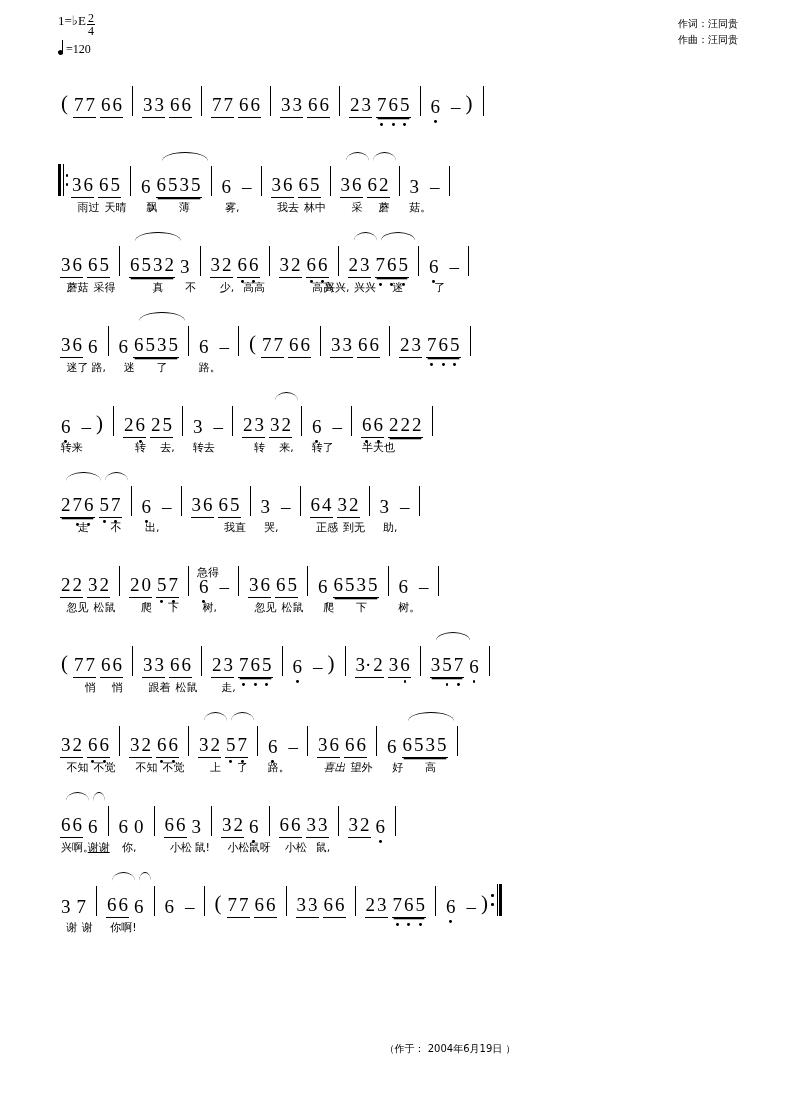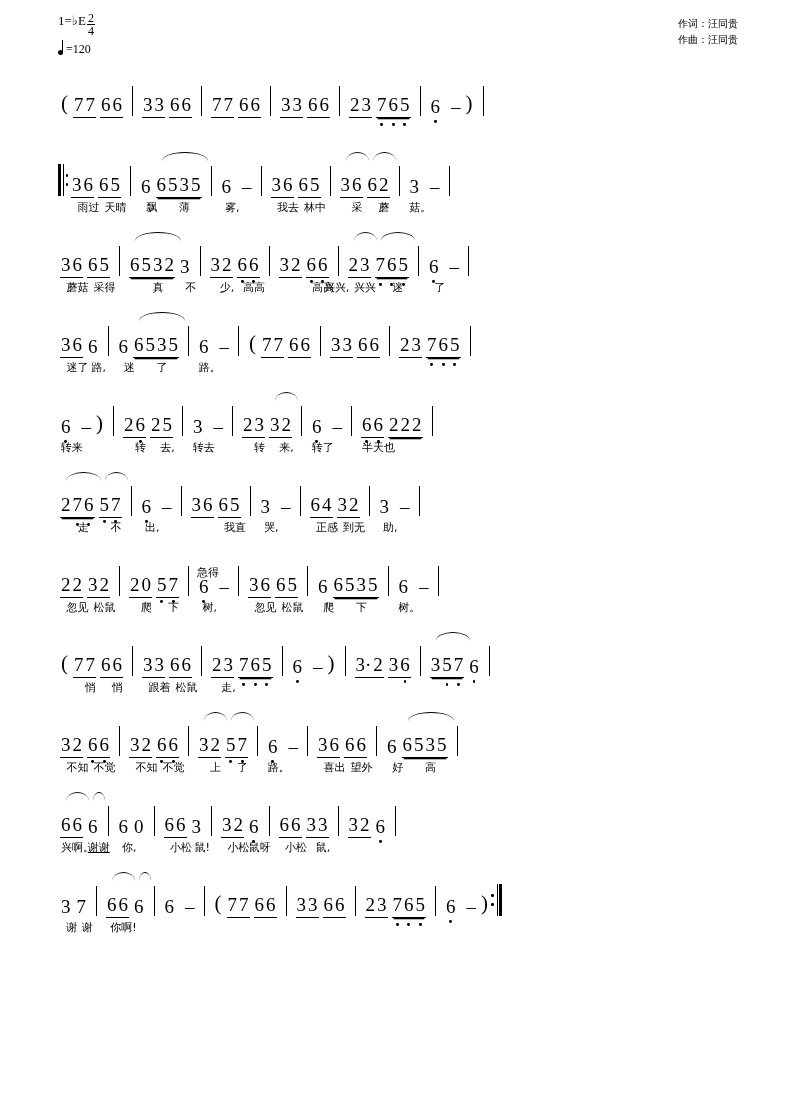--- a/index.html
+++ b/index.html
@@ -876,21 +876,21 @@
           <span class="slur" style="left: 349.5px; width: 46px; top: 0px;"></span>
         </div>
         <div class="lyricrow">
           <span class="lyr" style="position: absolute; left: 8.5px; top: 2px;">不知</span>
           <span class="lyr" style="position: absolute; left: 35.5px; top: 2px;">不觉</span>
           <span class="lyr" style="position: absolute; left: 77.5px; top: 2px;">不知</span>
           <span class="lyr" style="position: absolute; left: 104.5px; top: 2px;">不觉</span>
           <span class="lyr" style="position: absolute; left: 152px; top: 2px;">上</span>
           <span class="lyr" style="position: absolute; left: 179px; top: 2px;">了</span>
           <span class="lyr" style="position: absolute; left: 209.75px; top: 2px;">路。</span>
-          <span class="lyr" style="position: absolute; left: 265.5px; top: 2px;">喜出</span>
+          <span class="lyr" style="position: absolute; left: 265.5px; top: 2px; font-style: italic;">喜出</span>
           <span class="lyr" style="position: absolute; left: 292.5px; top: 2px;">望外</span>
           <span class="lyr" style="position: absolute; left: 334.25px; top: 2px;">好</span>
           <span class="lyr" style="position: absolute; left: 367px; top: 2px;">高</span>
         </div>
       </div>
       <div class="system">
         <div class="sysrow">
           <span class="measure">
             <span class="grp u1">
               <span class="note">6</span>
@@ -1043,13 +1043,14 @@
           <span class="slur" style="left: 81px; width: 11.5px; top: 0px;"></span>
         </div>
         <div class="lyricrow">
           <span class="lyr" style="position: absolute; left: 8.25px; top: 2px;">谢</span>
           <span class="lyr" style="position: absolute; left: 23.75px; top: 2px;">谢</span>
           <span class="lyr" style="position: absolute; left: 52.2891px; top: 2px;">你啊!</span>
         </div>
       </div>
     </div>
 
+  <div class="footer">（作于：  2004年6月19日  ）</div>
 </div>
 
 </body></html>

